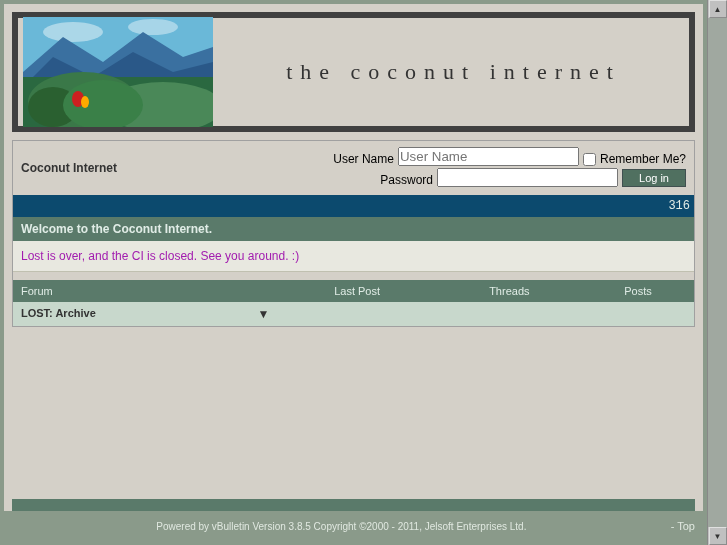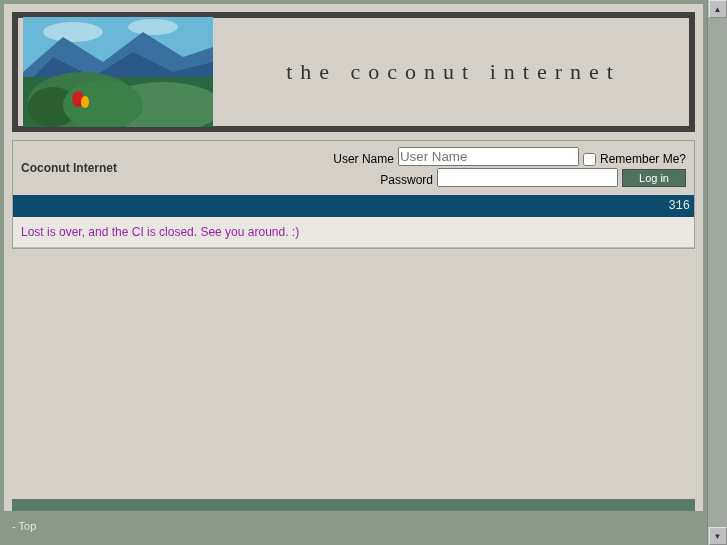--- a/index.html
+++ b/index.html
@@ -280,31 +280,56 @@
               <input type="password" style="">
               <button class="login-btn">Log in</button>
             </div>
           </div>
         </div>
 
         <div class="thread-count-bar">
           <span>316</span>
         </div>
 
+        <div class="welcome-bar">
+          <span>Welcome to the Coconut Internet.</span>
+        </div>
 
         <div class="message-area">
           <span>Lost is over, and the CI is closed. See you around. :)</span>
         </div>
 
+        <table class="forum-table">
+          <thead>
+            <tr class="forum-table-header">
+              <th>Forum</th>
+              <th class="right">Last Post</th>
+              <th class="right">Threads</th>
+              <th class="right">Posts</th>
+            </tr>
+          </thead>
+          <tbody>
+            <tr class="forum-row">
+              <td class="forum-name-cell">
+                <span>LOST: Archive</span>
+                <span class="dropdown-arrow">▼</span>
+              </td>
+              <td></td>
+              <td></td>
+              <td></td>
+            </tr>
+          </tbody>
+        </table>
 
       </div>
 
     </div>
 
     <div style="position:absolute; bottom:30px; left:8px; right:8px; height:12px; background:#5a7a6a;"></div>
 
     <div style="position:absolute; bottom:0; left:0; right:0; height:30px; background:#8a9a8a; display:flex; align-items:center; justify-content:space-between; padding:0 8px;">
+      <span style="font-size:10px; color:#e0e8e0; flex:1; text-align:center;">Powered by vBulletin Version 3.8.5    Copyright ©2000 - 2011, Jelsoft Enterprises Ltd.</span>
       <a href="#" style="font-size:11px; color:#e0e8e0; text-decoration:none;">- Top</a>
     </div>
 
   </div>
 
 </div>
 
 </body></html>

